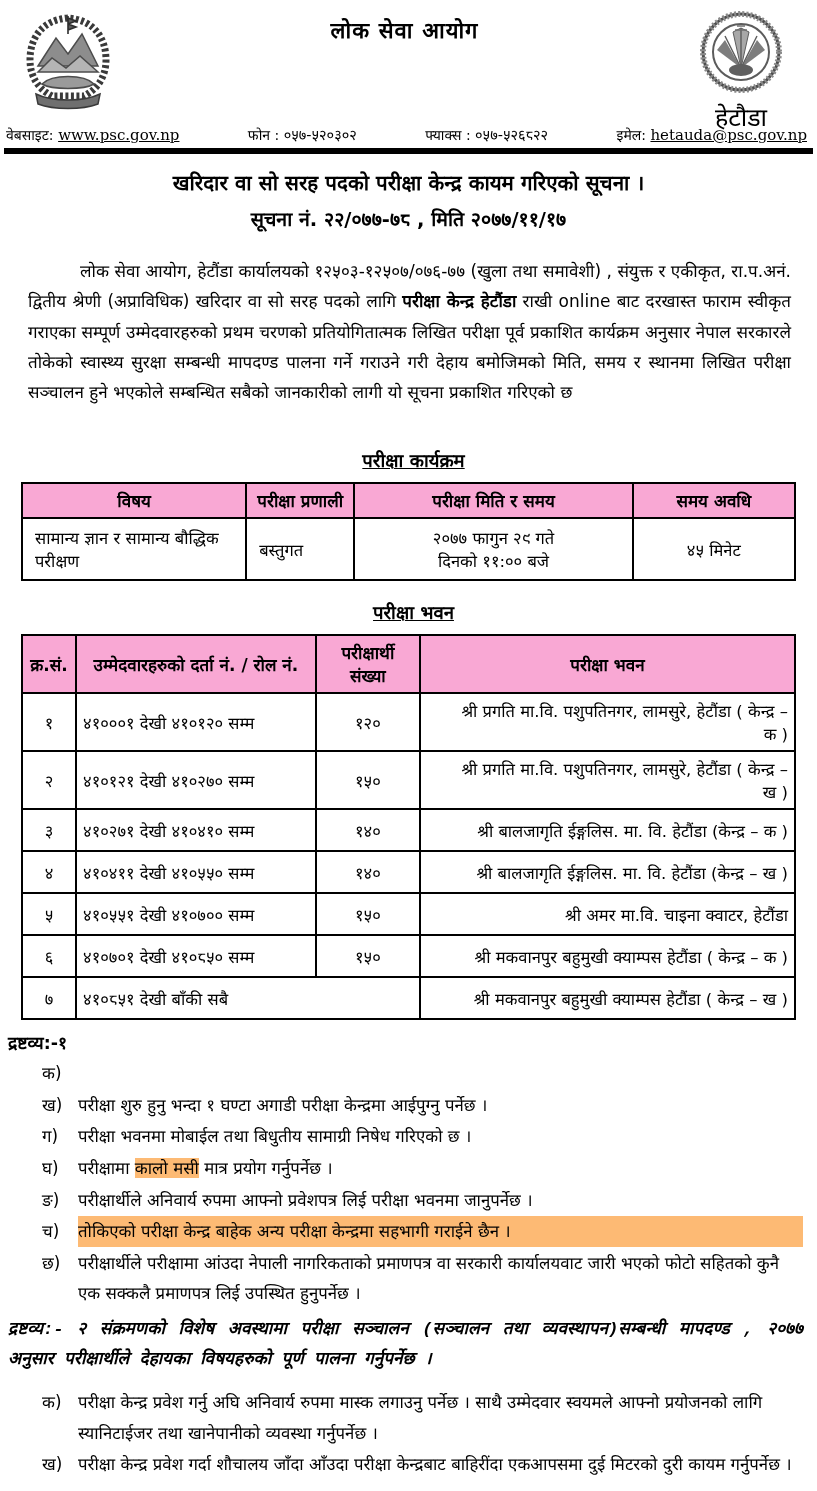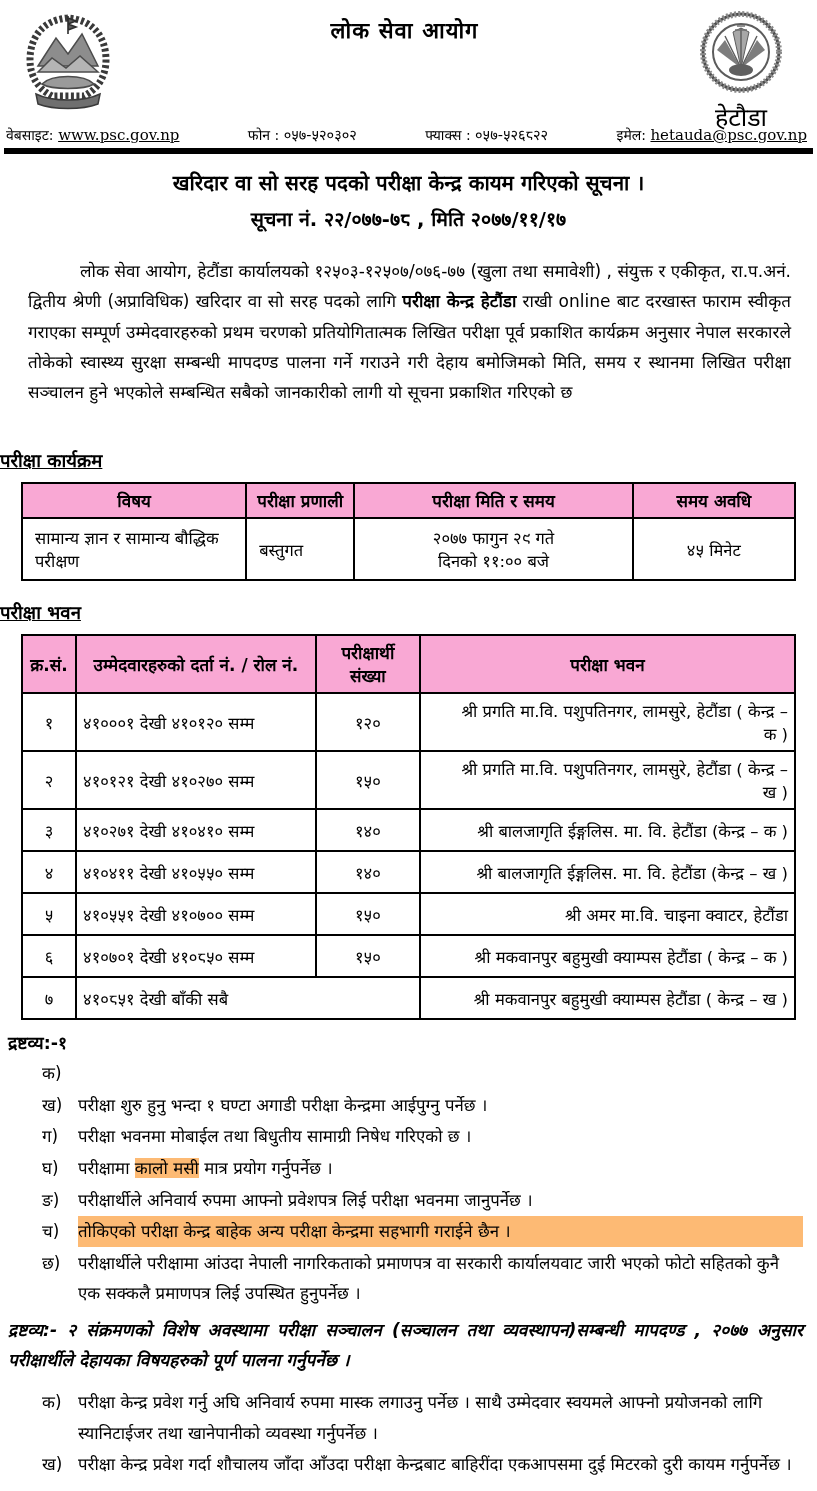--- a/index.html
+++ b/index.html
@@ -53,26 +53,27 @@
     margin: 24px 26px 0 28px;
     font-size: 17px;
     line-height: 1.78;
     text-align: justify;
     text-indent: 52px;
   }
   .intro .bold { font-weight: bold; }
 
   
   .table-title {
-    text-align: left;
+    text-align: center;
     font-size: 18.5px;
     font-weight: bold;
     text-decoration: underline;
     margin-top: 40px;
     margin-bottom: 10px;
+    padding-left: 10px;
   }
   .table-title.second { margin-top: 18px; }
   table {
     border-collapse: collapse;
     width: calc(100% - 42px);
     margin: 0 21px;
     table-layout: fixed;
   }
   th, td { border: 2px solid #000; padding: 5px 6px; font-size: 16.5px; vertical-align: middle; }
   th { background: #f9a8d4; font-weight: bold; font-size: 17px; text-align: center; padding: 5px 4px; }
@@ -111,20 +112,21 @@
   .hl { background: #fdba74; }
   .bold { font-weight: bold; }
 
   .note2-heading {
     font-size: 17.2px;
     font-weight: bold;
     font-style: italic;
     line-height: 1.75;
     margin: 6px 14px 12px 8px;
     text-align: justify;
+    font-family: Liberation Mono, monospace;
   }
 
   svg { display: block; margin: 0 auto; }
 </style>
 </head>
 <body>
 
 <div class="page">
 
   <div class="header">

